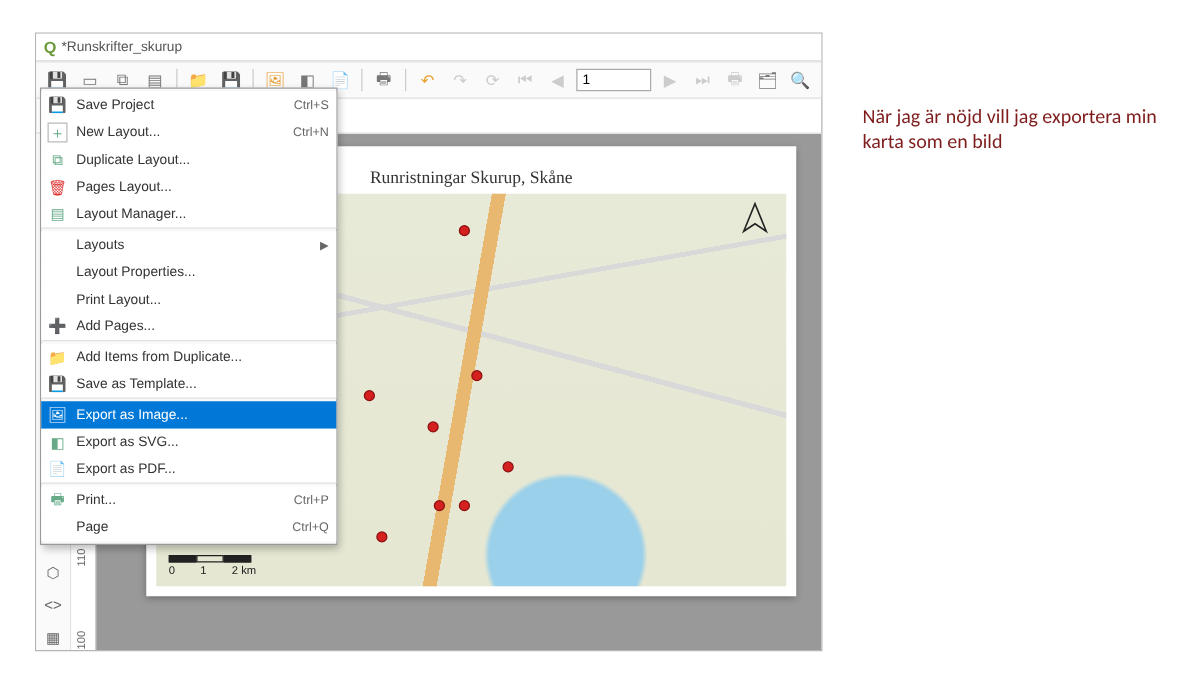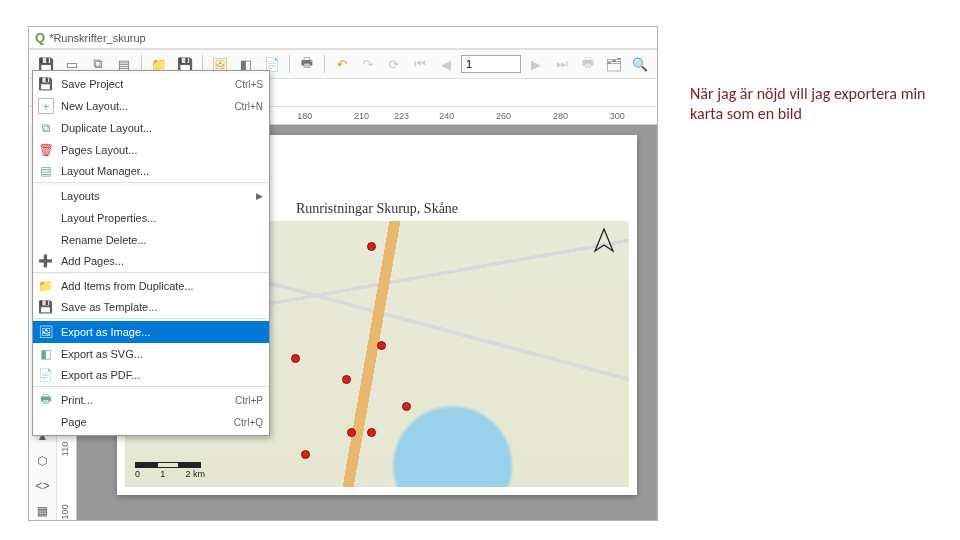--- a/index.html
+++ b/index.html
@@ -102,21 +102,21 @@
     transform: translateY(-50%) rotate(180deg);
   }
   .canvas-area {
     flex:1; background:#999; position:relative; overflow:hidden;
   }
   .page {
     position:absolute; left:40px; top:10px; width:520px; height:360px; background:#fff;
     box-shadow:0 2px 6px rgba(0,0,0,0.3);
   }
   .page-inner {
-    position:absolute; left:8px; top:20px; right:8px; bottom:8px;margin-top:48px;
+    position:absolute; left:8px; top:20px; right:8px; bottom:8px;
   }
   .map-title {
     position:absolute; top:-2px; left:0; right:0; text-align:center;
     font-size:14px; font-family: "Times New Roman", serif; color:#333;
   }
   .mapbox {
     position:absolute; left:0; top:18px; right:0; bottom:0;
     background:
       
       linear-gradient(100deg, transparent 48%, #e8b870 48%, #e8b870 50%, transparent 50%),
@@ -213,32 +213,20 @@
     <div class="btn" style="color:#ccc">🖶</div>
     <div class="btn">🗂</div>
     <div class="btn">🔍</div>
   </div>
 
   <div class="iconrow">
     <span style="color:#d88">📊</span>
     <span style="color:#8ad">📈</span>
   </div>
 
-  <div class="ruler-h">
-    <span class="lbl" style="left:8%">90</span>
-    <span class="lbl" style="left:18%">120</span>
-    <span class="lbl" style="left:28%">150</span>
-    <span class="lbl" style="left:38%">180</span>
-    <span class="lbl" style="left:48%">210</span>
-    <span class="lbl" style="left:55%">223</span>
-    <span class="lbl" style="left:63%">240</span>
-    <span class="lbl" style="left:73%">260</span>
-    <span class="lbl" style="left:83%">280</span>
-    <span class="lbl" style="left:93%">300</span>
-  </div>
 
   <div class="body">
     <div class="sidetools">
       <div class="t">✥</div>
       <div class="t">🔍</div>
       <div class="t">➤</div>
       <div class="t">✢</div>
       <div class="t">◆</div>
       <div class="t">▭</div>
       <div class="t">◧</div>
@@ -327,21 +315,21 @@
     <span class="ico"></span>
     <span class="lbl">Layouts</span>
     <span class="arrow">▶</span>
   </div>
   <div class="menu-row">
     <span class="ico"></span>
     <span class="lbl">Layout Properties...</span>
   </div>
   <div class="menu-row">
     <span class="ico"></span>
-    <span class="lbl">Rename Delete...</span>
+    <span class="lbl">Print Layout...</span>
   </div>
   <div class="menu-row sep-after">
     <span class="ico" style="color:#6a9a3a">➕</span>
     <span class="lbl">Add Pages...</span>
   </div>
   <div class="menu-row">
     <span class="ico" style="color:#e8a030">📁</span>
     <span class="lbl">Add Items from Duplicate...</span>
   </div>
   <div class="menu-row sep-after">

